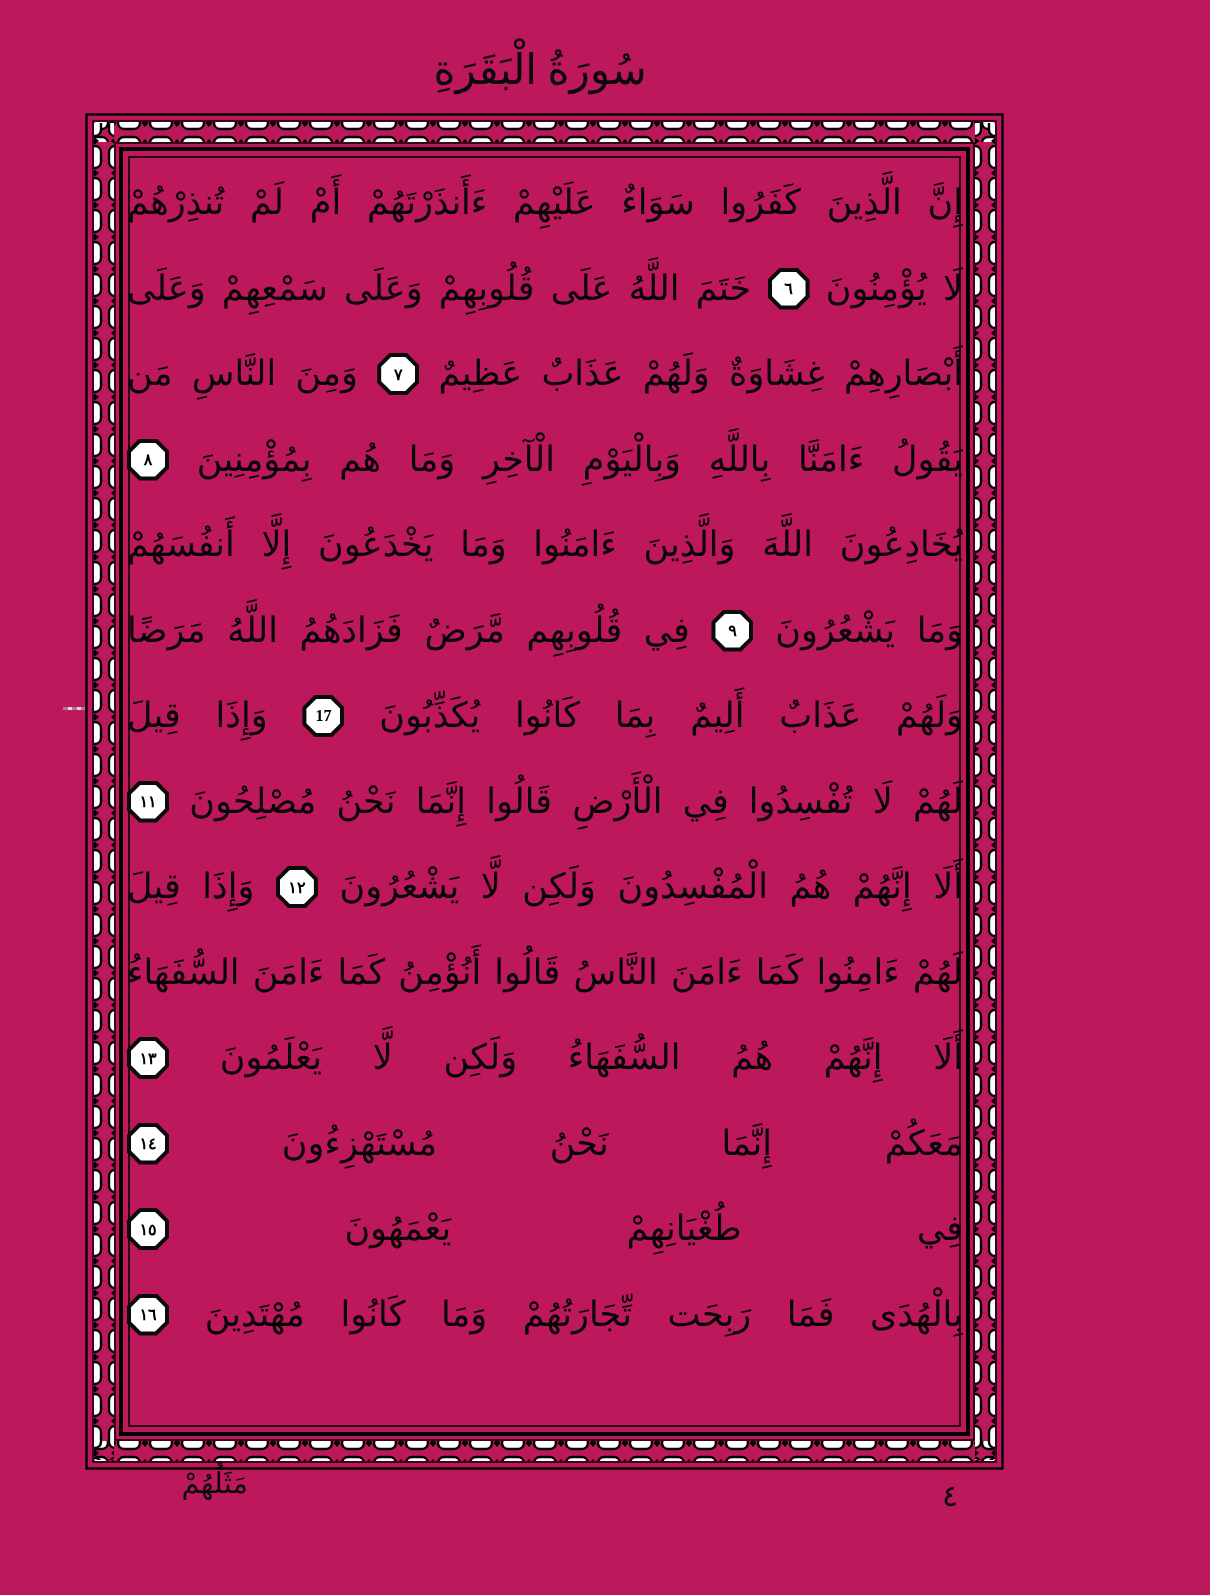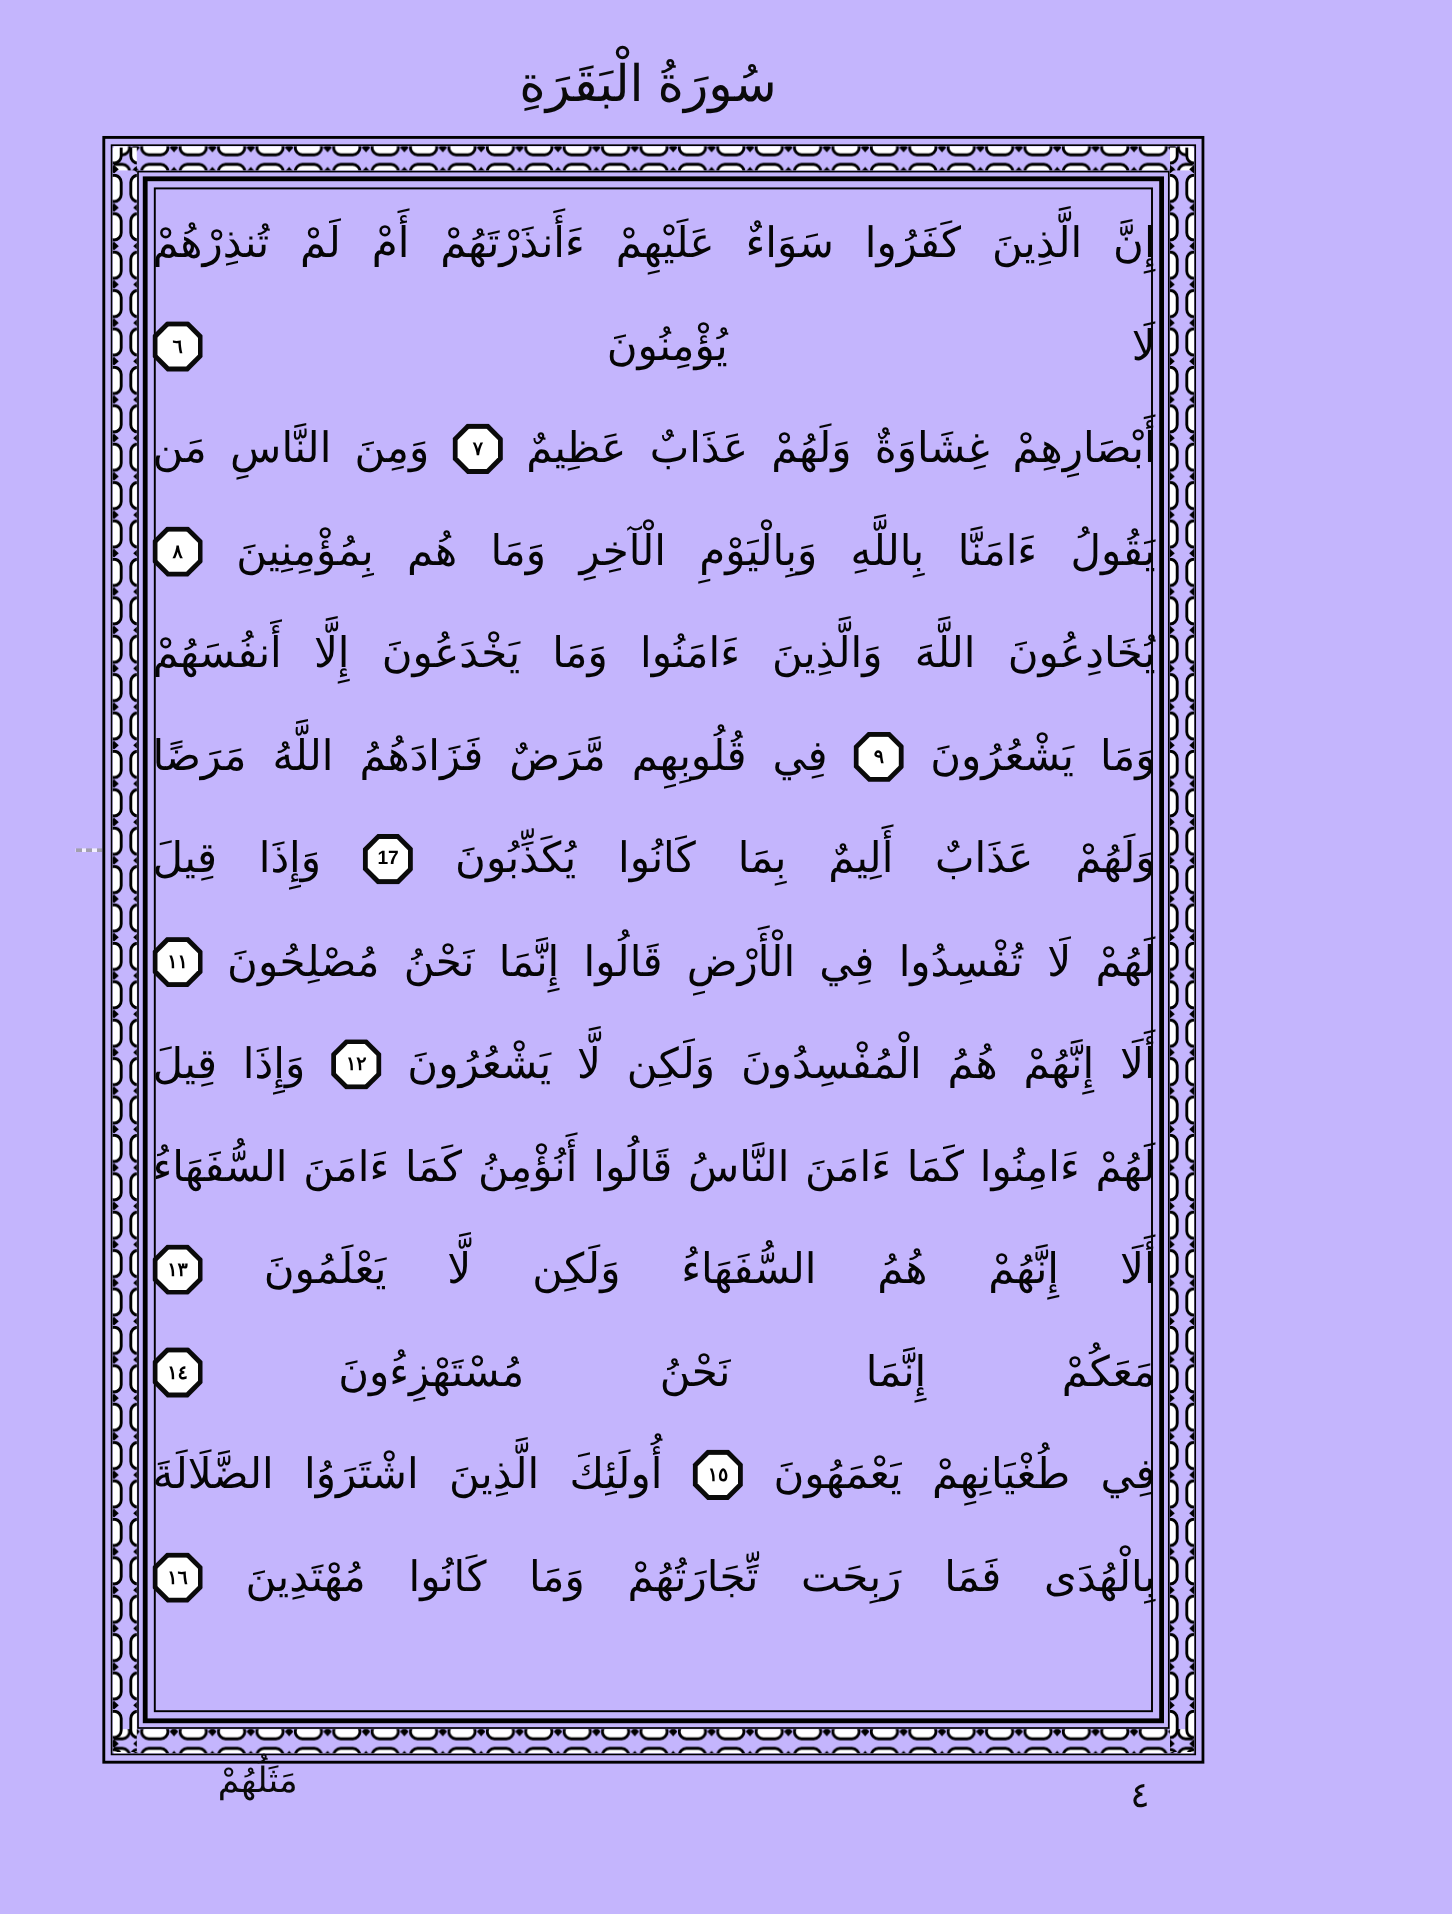--- a/index.html
+++ b/index.html
@@ -1,20 +1,20 @@
 <!DOCTYPE html>
 <html lang="ar"><head>
 <meta charset="utf-8">
 <style>
   html,body{margin:0;padding:0;background:#ffffff;}
   .page{
     position:relative;
     width:1210px;height:1595px;
-    background:#c4b5fd;
-    font-family:Liberation Sans, sans-serif;
+    background:#be185d;
+    font-family:Liberation Serif, serif;
     color:#000;
     overflow:hidden;
   }
   .surah-title{
     position:absolute;
     left:390px;top:34px;width:300px;height:72px;
     text-align:center;
     direction:rtl;
     font-size:42px;
     line-height:72px;
@@ -113,32 +113,32 @@
 
       <rect x="30" y="30" width="859" height="1297" fill="none" stroke="#000" stroke-width="1.4"></rect>
 
       <rect x="36" y="36" width="847" height="1285" fill="none" stroke="#000" stroke-width="4"></rect>
 
       <rect x="44" y="44" width="831" height="1269" fill="none" stroke="#000" stroke-width="1.6"></rect>
     </svg>
 
     <div class="text-block">
         <div class="qline"><span class="qtext">إِنَّ الَّذِينَ كَفَرُوا سَوَاءٌ عَلَيْهِمْ ءَأَنذَرْتَهُمْ أَمْ لَمْ تُنذِرْهُمْ</span></div>
-        <div class="qline"><span class="qtext">لَا يُؤْمِنُونَ</span> <span class="ayah"><span class="ayah-num">٦</span></span> </div>
+        <div class="qline"><span class="qtext">لَا يُؤْمِنُونَ</span> <span class="ayah"><span class="ayah-num">٦</span></span> <span class="qtext">خَتَمَ اللَّهُ عَلَى قُلُوبِهِمْ وَعَلَى سَمْعِهِمْ وَعَلَى</span></div>
         <div class="qline"><span class="qtext">أَبْصَارِهِمْ غِشَاوَةٌ وَلَهُمْ عَذَابٌ عَظِيمٌ</span> <span class="ayah"><span class="ayah-num">٧</span></span> <span class="qtext">وَمِنَ النَّاسِ مَن</span></div>
         <div class="qline"><span class="qtext">يَقُولُ ءَامَنَّا بِاللَّهِ وَبِالْيَوْمِ الْآخِرِ وَمَا هُم بِمُؤْمِنِينَ</span> <span class="ayah"><span class="ayah-num">٨</span></span></div>
         <div class="qline"><span class="qtext">يُخَادِعُونَ اللَّهَ وَالَّذِينَ ءَامَنُوا وَمَا يَخْدَعُونَ إِلَّا أَنفُسَهُمْ</span></div>
         <div class="qline"><span class="qtext">وَمَا يَشْعُرُونَ</span> <span class="ayah"><span class="ayah-num">٩</span></span> <span class="qtext">فِي قُلُوبِهِم مَّرَضٌ فَزَادَهُمُ اللَّهُ مَرَضًا</span></div>
         <div class="qline"><span class="qtext">وَلَهُمْ عَذَابٌ أَلِيمٌ بِمَا كَانُوا يُكَذِّبُونَ</span> <span class="ayah"><span class="ayah-num">17</span></span> <span class="qtext">وَإِذَا قِيلَ</span></div>
         <div class="qline"><span class="qtext">لَهُمْ لَا تُفْسِدُوا فِي الْأَرْضِ قَالُوا إِنَّمَا نَحْنُ مُصْلِحُونَ</span> <span class="ayah"><span class="ayah-num">١١</span></span></div>
         <div class="qline"><span class="qtext">أَلَا إِنَّهُمْ هُمُ الْمُفْسِدُونَ وَلَكِن لَّا يَشْعُرُونَ</span> <span class="ayah"><span class="ayah-num">١٢</span></span> <span class="qtext">وَإِذَا قِيلَ</span></div>
         <div class="qline"><span class="qtext">لَهُمْ ءَامِنُوا كَمَا ءَامَنَ النَّاسُ قَالُوا أَنُؤْمِنُ كَمَا ءَامَنَ السُّفَهَاءُ</span></div>
         <div class="qline"><span class="qtext">أَلَا إِنَّهُمْ هُمُ السُّفَهَاءُ وَلَكِن لَّا يَعْلَمُونَ</span> <span class="ayah"><span class="ayah-num">١٣</span></span> </div>
         <div class="qline"><span class="qtext">مَعَكُمْ إِنَّمَا نَحْنُ مُسْتَهْزِءُونَ</span> <span class="ayah"><span class="ayah-num">١٤</span></span> </div>
-        <div class="qline"><span class="qtext">فِي طُغْيَانِهِمْ يَعْمَهُونَ</span> <span class="ayah"><span class="ayah-num">١٥</span></span> <span class="qtext">أُولَئِكَ الَّذِينَ اشْتَرَوُا الضَّلَالَةَ</span></div>
+        <div class="qline"><span class="qtext">فِي طُغْيَانِهِمْ يَعْمَهُونَ</span> <span class="ayah"><span class="ayah-num">١٥</span></span> </div>
         <div class="qline"><span class="qtext">بِالْهُدَى فَمَا رَبِحَت تِّجَارَتُهُمْ وَمَا كَانُوا مُهْتَدِينَ</span> <span class="ayah"><span class="ayah-num">١٦</span></span></div>
       </div>
   </div>
 
   <div class="speck"></div>
 
   <div class="catchword">مَثَلُهُمْ</div>
   <div class="page-number">٤</div>
 
 </div>

